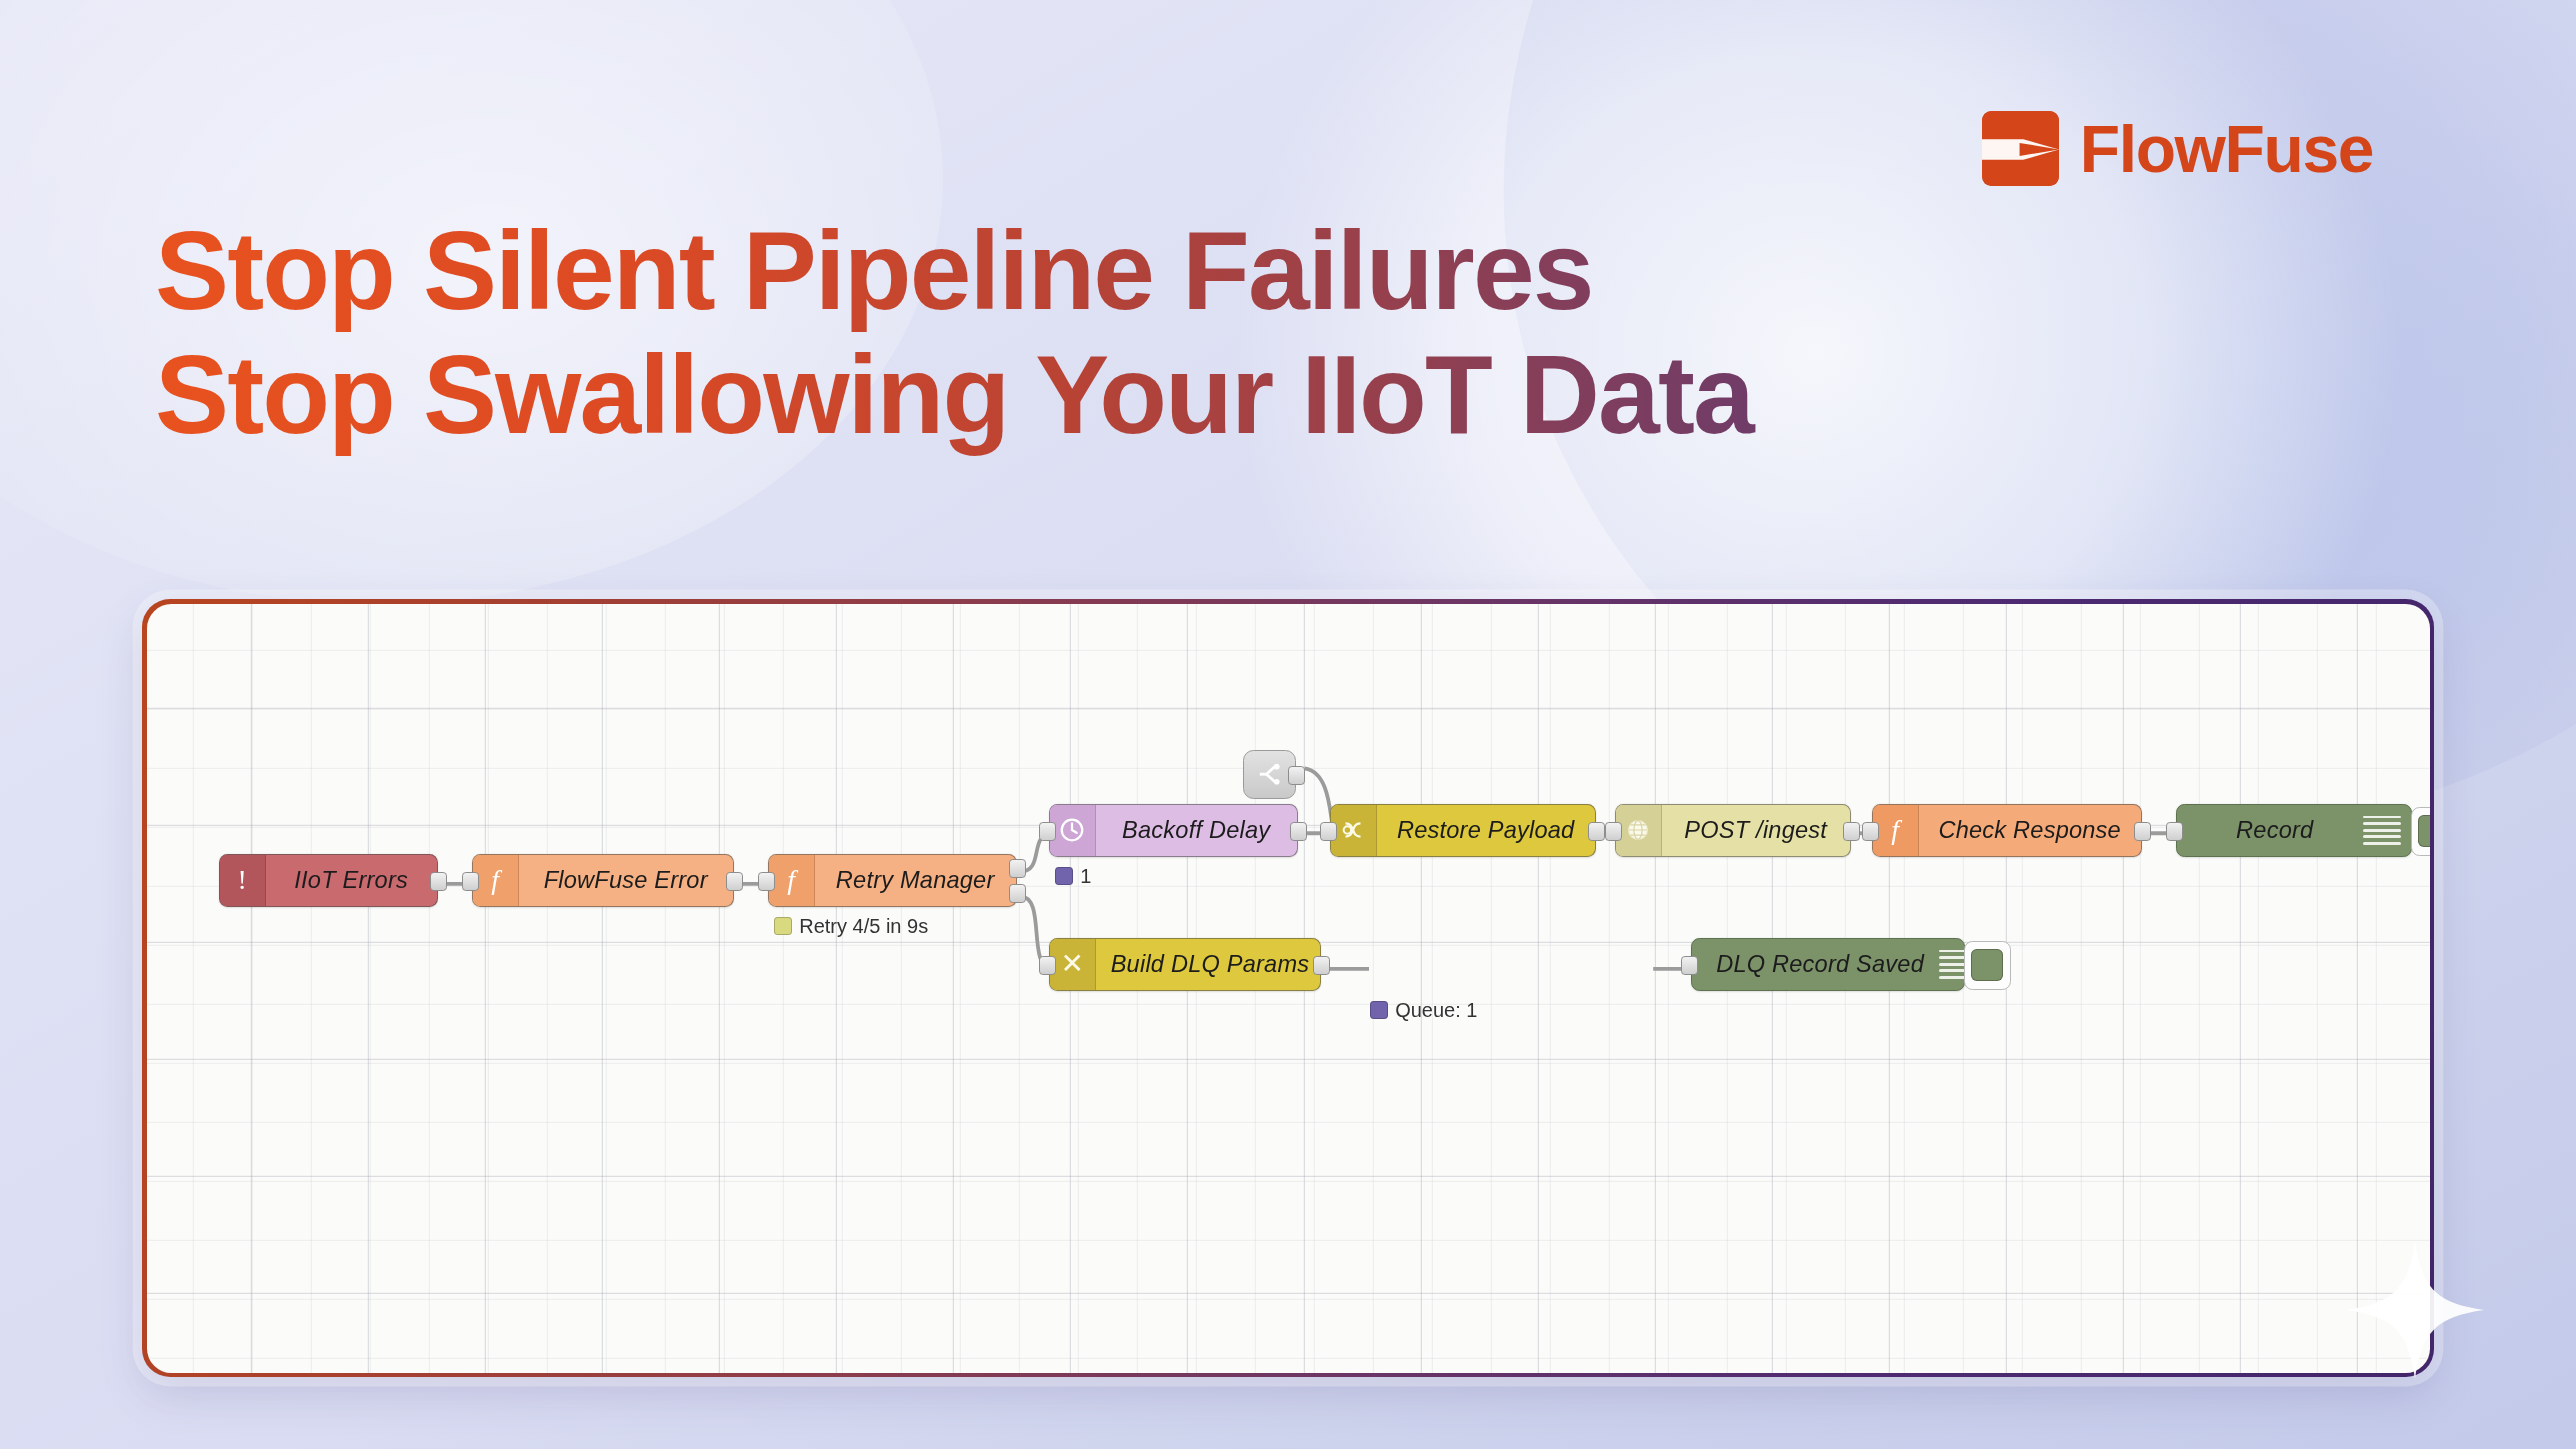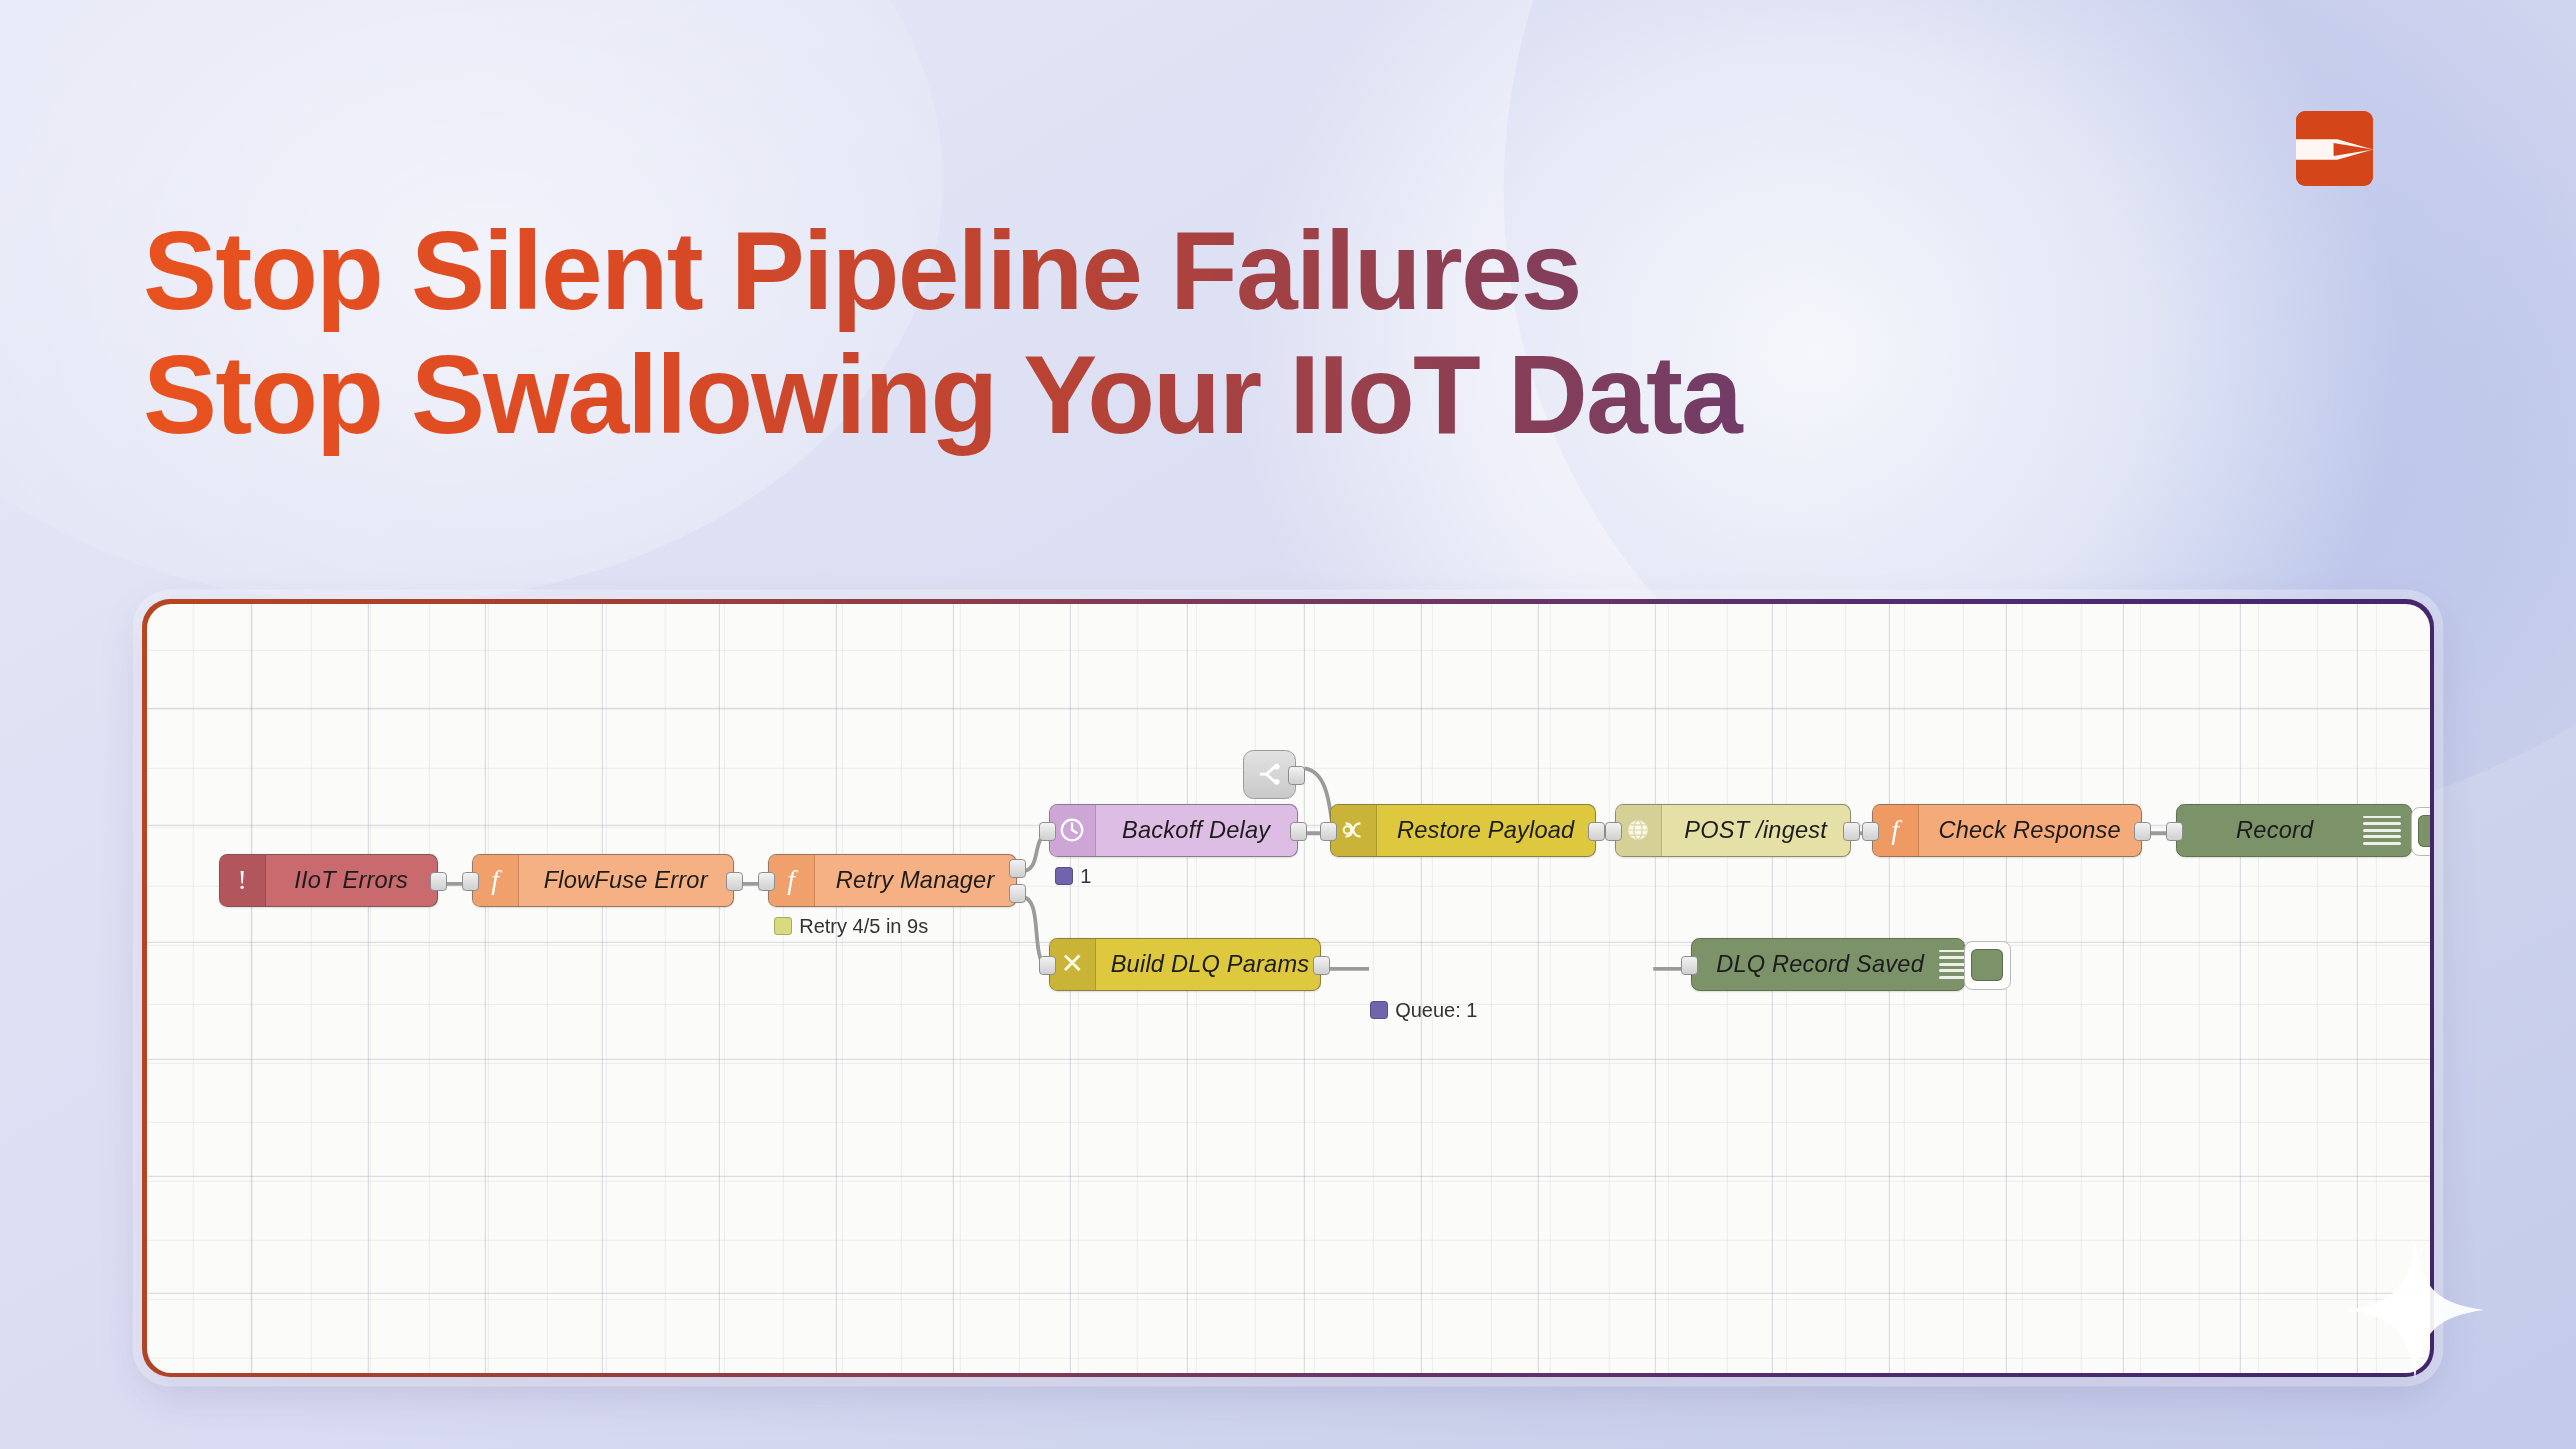--- a/index.html
+++ b/index.html
@@ -52,21 +52,21 @@
 
   
   #headline{
     position:absolute;left:143px;top:209px;width:2170px;
     font-size:111px;font-weight:bold;line-height:1.12;letter-spacing:-1.9px;
   }
   #headline .ln{
     display:block;white-space:nowrap;
     background:linear-gradient(90deg,#e8521f 0%,#dc4a24 22%,#b94334 42%,#8a3f56 62%,#5e3a74 82%,#4a2f6b 100%);
     -webkit-background-clip:text;background-clip:text;
-    color:transparent;-webkit-text-fill-color:transparent;
+    color:transparent;margin-left:12px;-webkit-text-fill-color:transparent;
   }
 
   
   #canvas-card{
     position:absolute;left:142px;top:599px;width:2283px;height:769px;
     border-radius:28px;padding:4.7px;
     background:linear-gradient(100deg,#b8451f 0%,#a8402e 14%,#8c3c4c 34%,#6a3566 56%,#4e2b72 76%,#43256a 100%);
     box-shadow:0 0 0 9.4px rgba(255,255,255,.28), 0 17px 43px rgba(80,60,130,.18);
   }
   #canvas-inner{
@@ -164,20 +164,21 @@
   <div id="logo">
     <div class="mark">
       <svg viewBox="0 0 82 80" preserveAspectRatio="none" aria-hidden="true">
         <rect x="0" y="0" width="82" height="80" rx="9" fill="#d4451a"></rect>
         <path d="M0 30 L44 30 L82 41 L44 52 L0 52 Z" fill="#fdf6f2"></path>
         <path d="M40 34 L82 41 L40 48 Z" fill="#d4451a"></path>
         <path d="M0 56 L30 50 L82 78 L0 80 Z" fill="#fdf6f2" opacity="0"></path>
         <path d="M0 52 L30 52 L82 41 L82 50 L34 62 L0 62 Z" fill="#d4451a" opacity="0"></path>
       </svg>
     </div>
+    <div class="word">FlowFuse</div>
   </div>
 
   <div id="headline">
     <span class="ln">Stop Silent Pipeline Failures</span>
     <span class="ln">Stop Swallowing Your IIoT Data</span>
   </div>
 
   <div id="canvas-card">
     <div id="canvas-inner">
 

